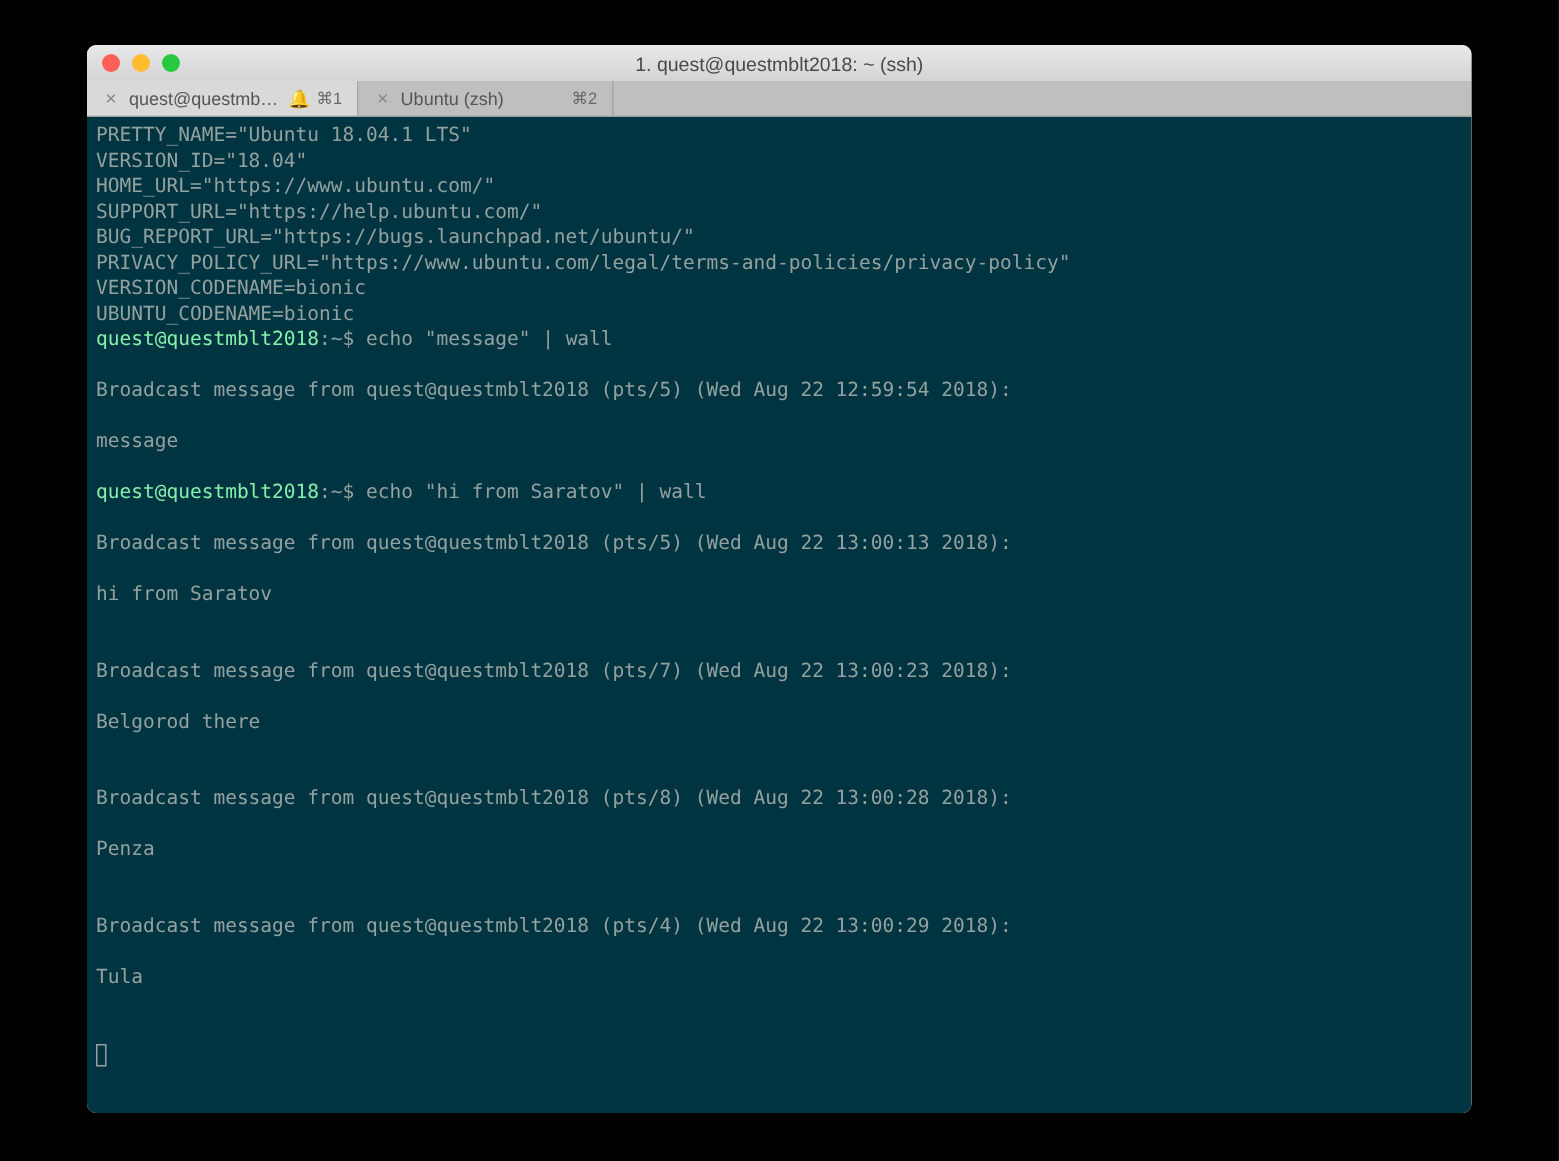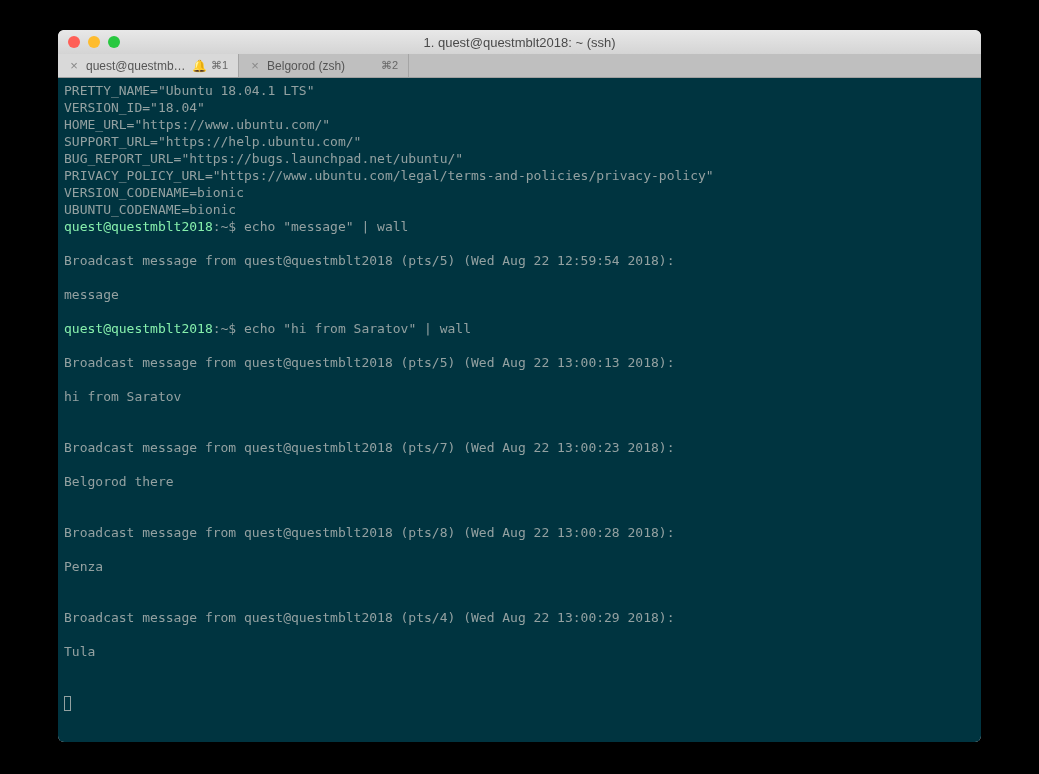--- a/index.html
+++ b/index.html
@@ -128,21 +128,21 @@
         <span class="tab-title">quest@questmblt...</span>
       </div>
       <div class="tab-right">
         <span class="bell">🔔</span>
         <span class="shortcut">⌘1</span>
       </div>
     </div>
     <div class="tab">
       <div class="tab-left">
         <span class="close-x">×</span>
-        <span class="tab-title">Belgorod (zsh)</span>
+        <span class="tab-title">Ubuntu (zsh)</span>
       </div>
       <div class="tab-right">
         <span class="shortcut">⌘2</span>
       </div>
     </div>
   </div>
 
   <div class="terminal" id="term"><span class="line">PRETTY_NAME="Ubuntu 18.04.1 LTS"</span><span class="line">VERSION_ID="18.04"</span><span class="line">HOME_URL="https://www.ubuntu.com/"</span><span class="line">SUPPORT_URL="https://help.ubuntu.com/"</span><span class="line">BUG_REPORT_URL="https://bugs.launchpad.net/ubuntu/"</span><span class="line">PRIVACY_POLICY_URL="https://www.ubuntu.com/legal/terms-and-policies/privacy-policy"</span><span class="line">VERSION_CODENAME=bionic</span><span class="line">UBUNTU_CODENAME=bionic</span><span class="line"><span class="prompt-user">quest@questmblt2018</span><span class="prompt-path">:~$ </span><span class="cmd">echo "message" | wall</span></span><span class="line">&nbsp;</span><span class="line">Broadcast message from quest@questmblt2018 (pts/5) (Wed Aug 22 12:59:54 2018):</span><span class="line">&nbsp;</span><span class="line">message</span><span class="line">&nbsp;</span><span class="line"><span class="prompt-user">quest@questmblt2018</span><span class="prompt-path">:~$ </span><span class="cmd">echo "hi from Saratov" | wall</span></span><span class="line">&nbsp;</span><span class="line">Broadcast message from quest@questmblt2018 (pts/5) (Wed Aug 22 13:00:13 2018):</span><span class="line">&nbsp;</span><span class="line">hi from Saratov</span><span class="line">&nbsp;</span><span class="line">&nbsp;</span><span class="line">Broadcast message from quest@questmblt2018 (pts/7) (Wed Aug 22 13:00:23 2018):</span><span class="line">&nbsp;</span><span class="line">Belgorod there</span><span class="line">&nbsp;</span><span class="line">&nbsp;</span><span class="line">Broadcast message from quest@questmblt2018 (pts/8) (Wed Aug 22 13:00:28 2018):</span><span class="line">&nbsp;</span><span class="line">Penza</span><span class="line">&nbsp;</span><span class="line">&nbsp;</span><span class="line">Broadcast message from quest@questmblt2018 (pts/4) (Wed Aug 22 13:00:29 2018):</span><span class="line">&nbsp;</span><span class="line">Tula</span><span class="line">&nbsp;</span><span class="line">&nbsp;</span><span class="line"><span class="cursor"></span></span></div>
 </div>
 

